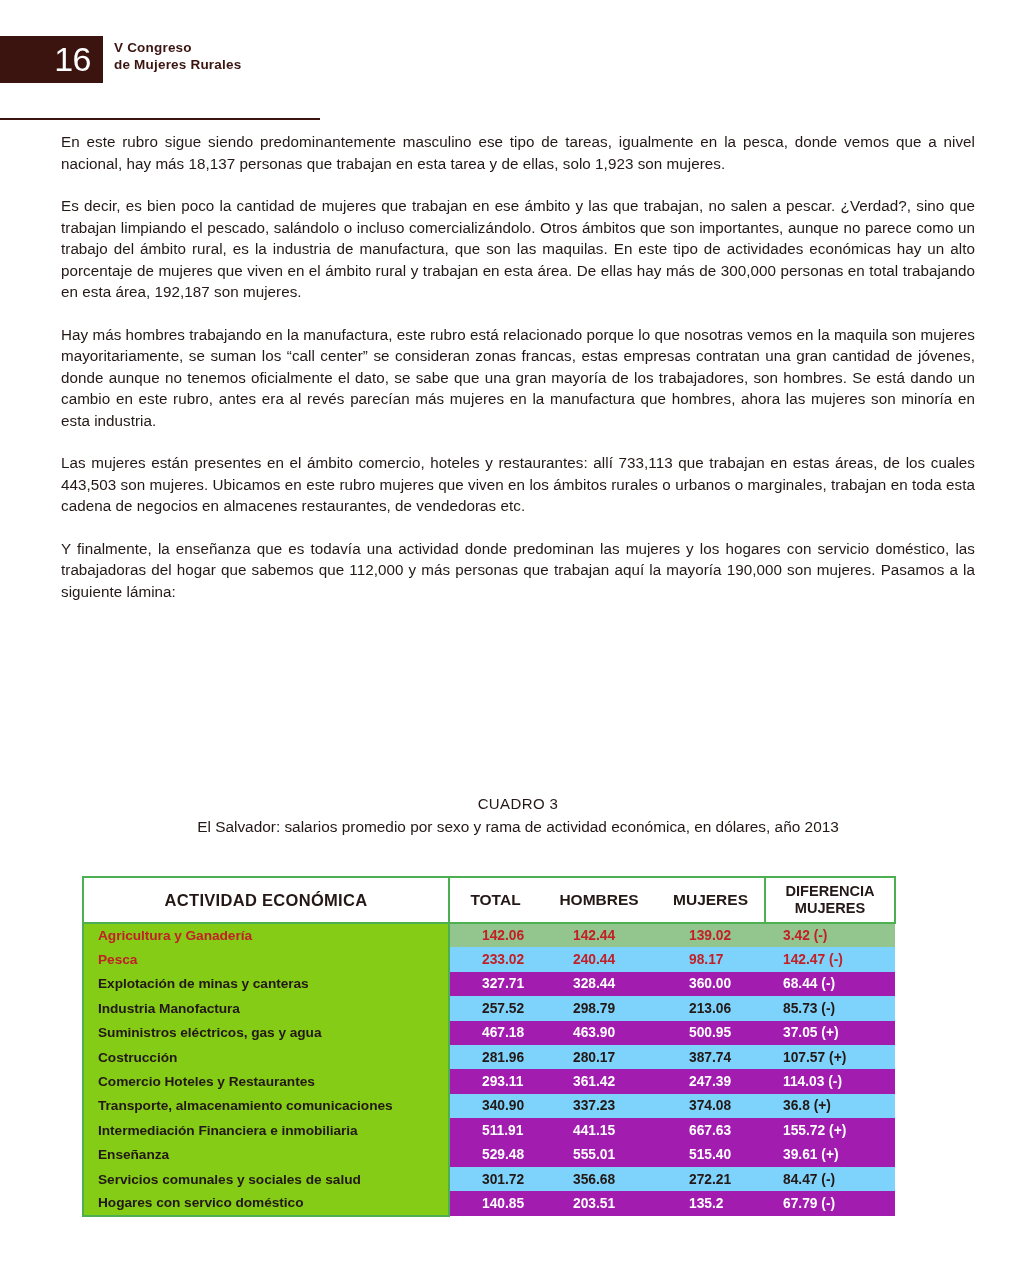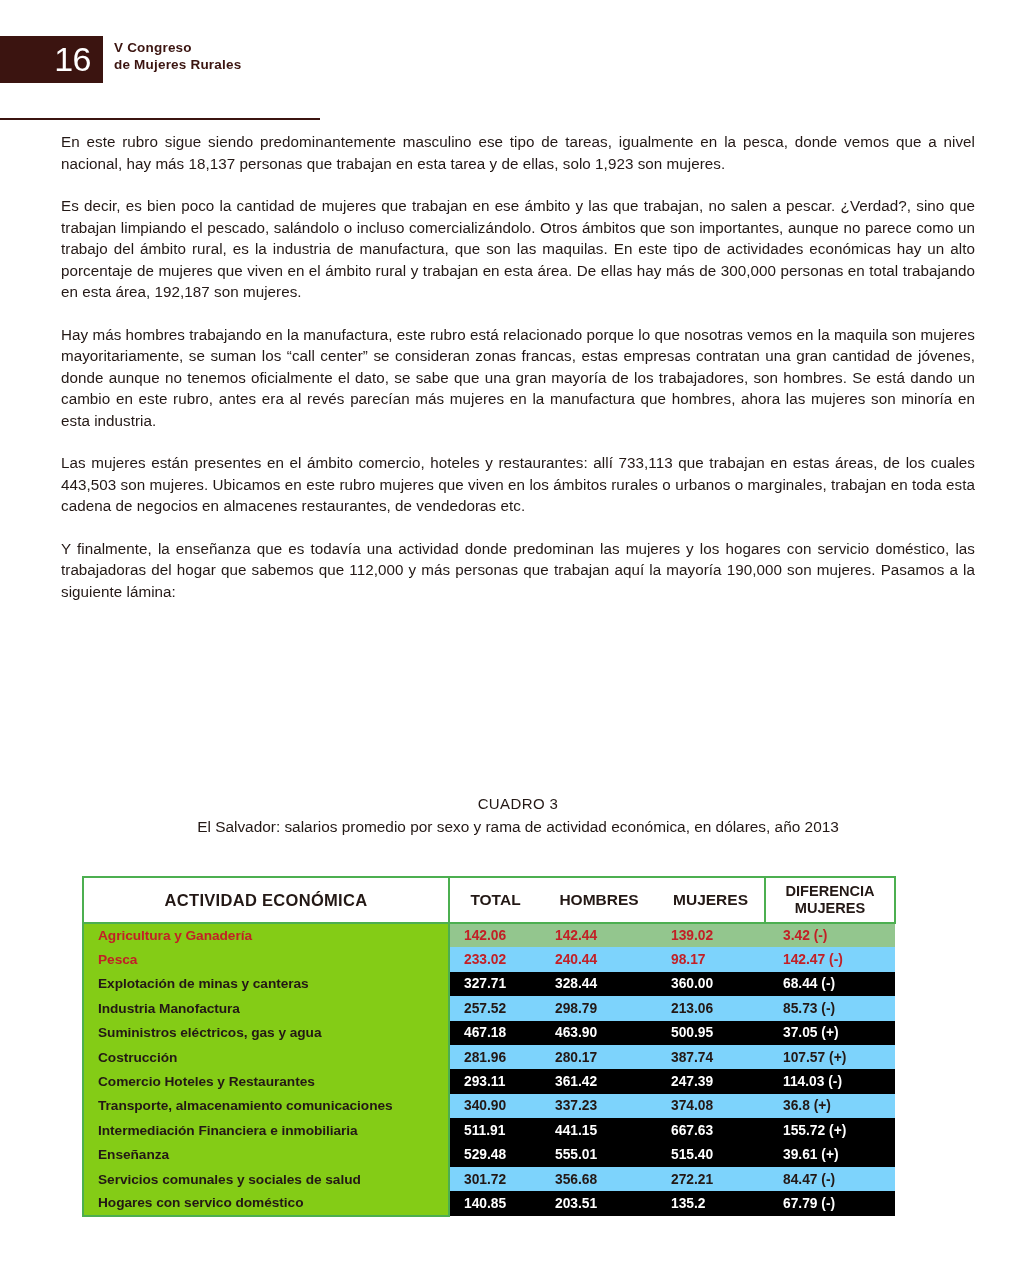--- a/index.html
+++ b/index.html
@@ -158,28 +158,28 @@
     border-right: 2px solid #4caf50;
     background: #84cc16;
     font-size: 13.7px;
     letter-spacing: -0.05px;
   }
   tbody tr:first-child td.act { border-top: 2px solid #4caf50; }
   tbody tr:last-child td.act { border-bottom: 2px solid #4caf50; }
 
   tbody td.num {
     text-align: left;
-    padding-left: 14px;
+    padding-left: 32px;
     font-weight: 700;
     font-size: 13.8px;
   }
   tbody td.num.dif { padding-left: 18px; }
 
   tbody tr.shaded td.num {
-    background: #000000;
+    background: #a21caf;
     color: #ffffff;
   }
   tbody tr.plain td.num {
     background: #7dd3fc;
     color: #231815;
   }
   tbody tr.red td.act { color: #C22026; }
   tbody tr.red td.num { color: #C22026; }
   tbody tr.red.shaded td.num { background: #93C68E; color: #C22026; }
 </style>

